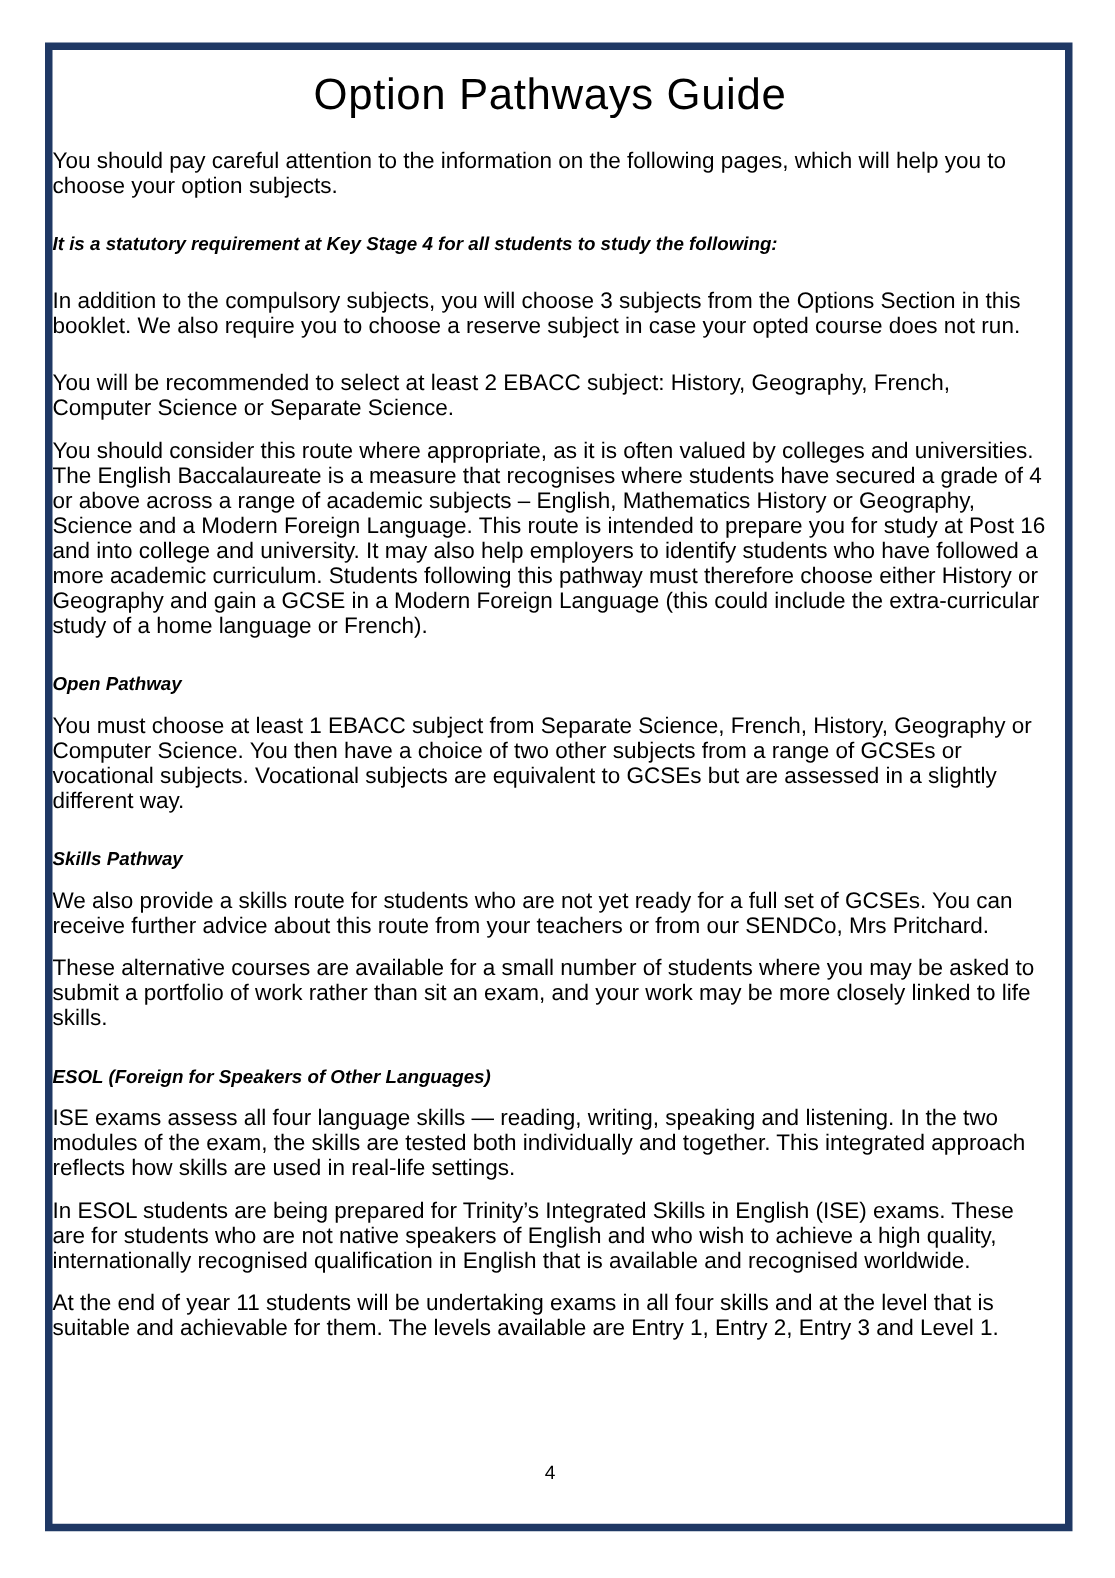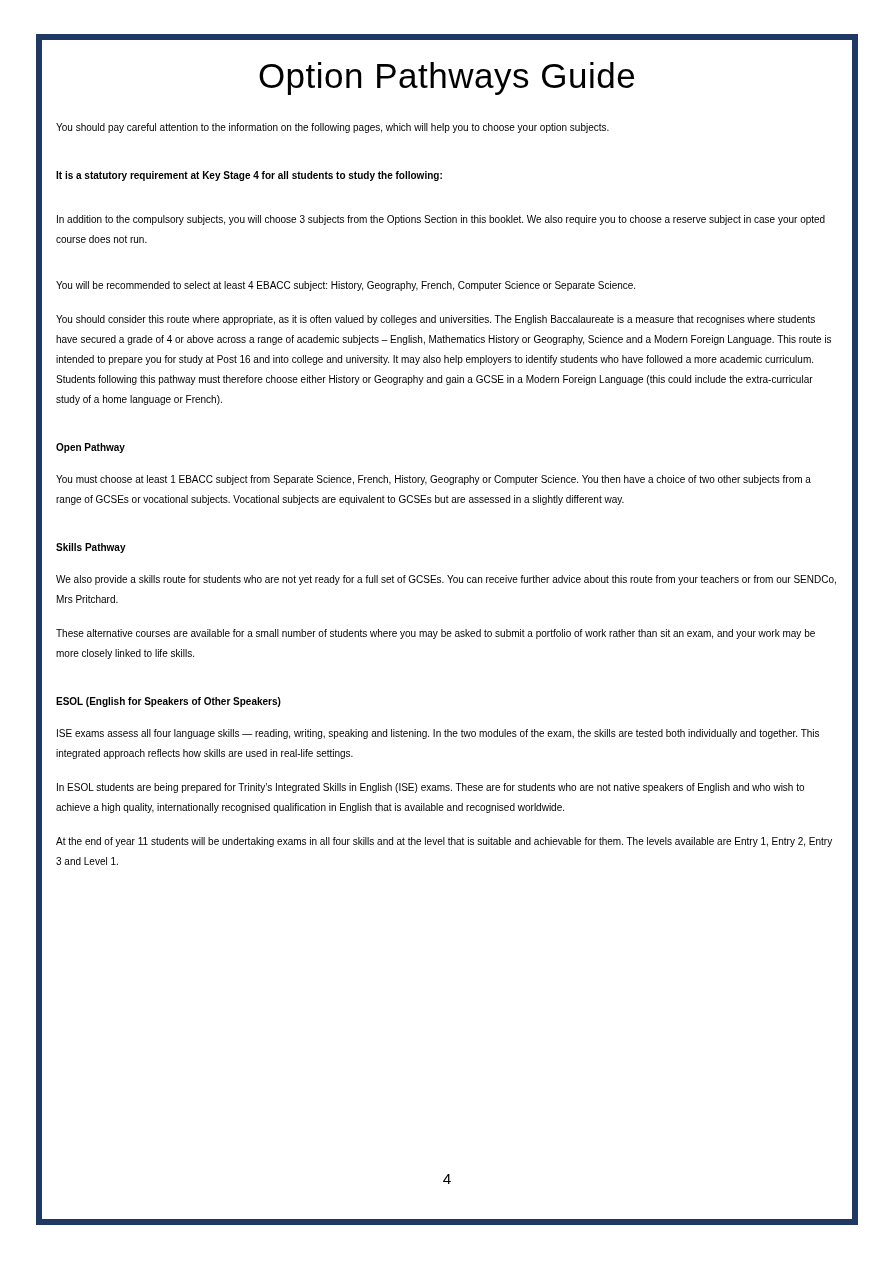--- a/index.html
+++ b/index.html
@@ -17,42 +17,43 @@
     left: 36px;
     top: 34px;
     width: 822px;
     height: 1191px;
     border: 6px solid #1f3864;
     background: #ffffff;
   }
   .content {
     width: 100%;
     height: 100%;
-    padding: 12px 14px 0 14px;
+    padding: 12px 14px 0 0;
     display: flex;
     flex-direction: column;
   }
   h1.doc-title {
     font-size: 35px;
     font-weight: 400;
     text-align: center;
     margin: 4px 0 22px 0;
     letter-spacing: 0.5px;
   }
   .para {
-    font-size: 10px;
+    font-size: 18px;
     line-height: 20px;
     margin: 0 0 14px 0;
   }
   .para.sp { margin-top: 12px; }
   .hd {
-    font-size: 10px;
+    font-size: 15px;
     line-height: 20px;
     font-weight: 700;
     margin: 14px 0 12px 0;
+    font-style: italic;
   }
   b { font-weight: 400; }
   .footer {
     margin-top: auto;
     margin-bottom: 30px;
     text-align: center;
     font-size: 15.3px;
     line-height: 20px;
   }
 </style>
@@ -64,36 +65,36 @@
 
     <h1 class="doc-title">Option Pathways Guide</h1>
 
     <p class="para">You should pay careful attention to the information on the following pages, which will help you to choose your option subjects.</p>
 
     <p class="hd">It is a statutory requirement at Key Stage 4 for all students to study the following:</p>
 
 
     <p class="para sp"><span>In addition to the compulsory subjects, you will </span><b>choose 3 subjects</b><span> from the </span><b>Options Section</b><span> in this booklet. We also require you to choose a reserve subject in case your opted course does not run.</span></p>
 
-    <p class="para sp"><span>You will be recommended to </span><b>select at least 4 EBACC subject</b><span>: History, Geography, French, Computer Science or Separate Science.</span></p>
+    <p class="para sp"><span>You will be recommended to </span><b>select at least 2 EBACC subject</b><span>: History, Geography, French, Computer Science or Separate Science.</span></p>
 
 
     <p class="para"><span>You should consider this route where appropriate, as it is often valued by colleges and universities. The English Baccalaureate is a measure that recognises where students have secured a grade of 4 or above across a range of academic subjects – English, Mathematics History or Geography, Science and a Modern Foreign Language. This route is intended to prepare you for study at Post 16 and into college and university. It may also help employers to identify students who have followed a more academic curriculum. Students following this pathway </span><b>must</b><span> therefore choose either History or Geography and gain a GCSE in a Modern Foreign Language (this could include the extra-curricular study of a home language or French).</span></p>
 
     <p class="hd">Open Pathway</p>
 
     <p class="para"><span>You must choose </span><b>at least 1 EBACC subject</b><span> from Separate Science, French, History, Geography or Computer Science. You then have a </span><b>choice of two other subjects</b><span> from a range of GCSEs or vocational subjects. Vocational subjects are equivalent to GCSEs but are assessed in a slightly different way.</span></p>
 
     <p class="hd">Skills Pathway</p>
 
     <p class="para">We also provide a skills route for students who are not yet ready for a full set of GCSEs. You can receive further advice about this route from your teachers or from our SENDCo, Mrs Pritchard.</p>
 
     <p class="para">These alternative courses are available for a small number of students where you may be asked to submit a portfolio of work rather than sit an exam, and your work may be more closely linked to life skills.</p>
 
-    <p class="hd">ESOL (English for Speakers of Other Speakers)</p>
+    <p class="hd">ESOL (Foreign for Speakers of Other Languages)</p>
 
     <p class="para">ISE exams assess all four language skills — reading, writing, speaking and listening. In the two modules of the exam, the skills are tested both individually and together. This integrated approach reflects how skills are used in real-life settings.</p>
 
     <p class="para">In ESOL students are being prepared for Trinity’s Integrated Skills in English (ISE) exams. These are for students who are not native speakers of English and who wish to achieve a high quality, internationally recognised qualification in English that is available and recognised worldwide.</p>
 
     <p class="para">At the end of year 11 students will be undertaking exams in all four skills and at the level that is suitable and achievable for them. The levels available are Entry 1, Entry 2, Entry 3 and Level 1.</p>
 
     <div class="footer">4</div>
 
   </div>

